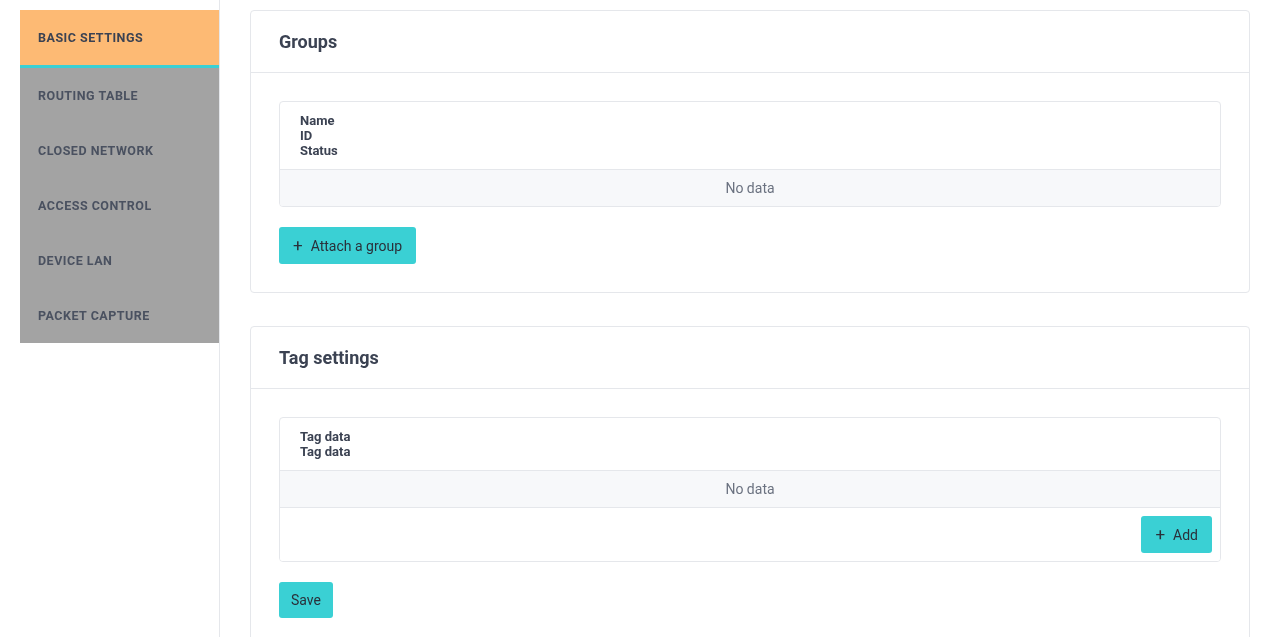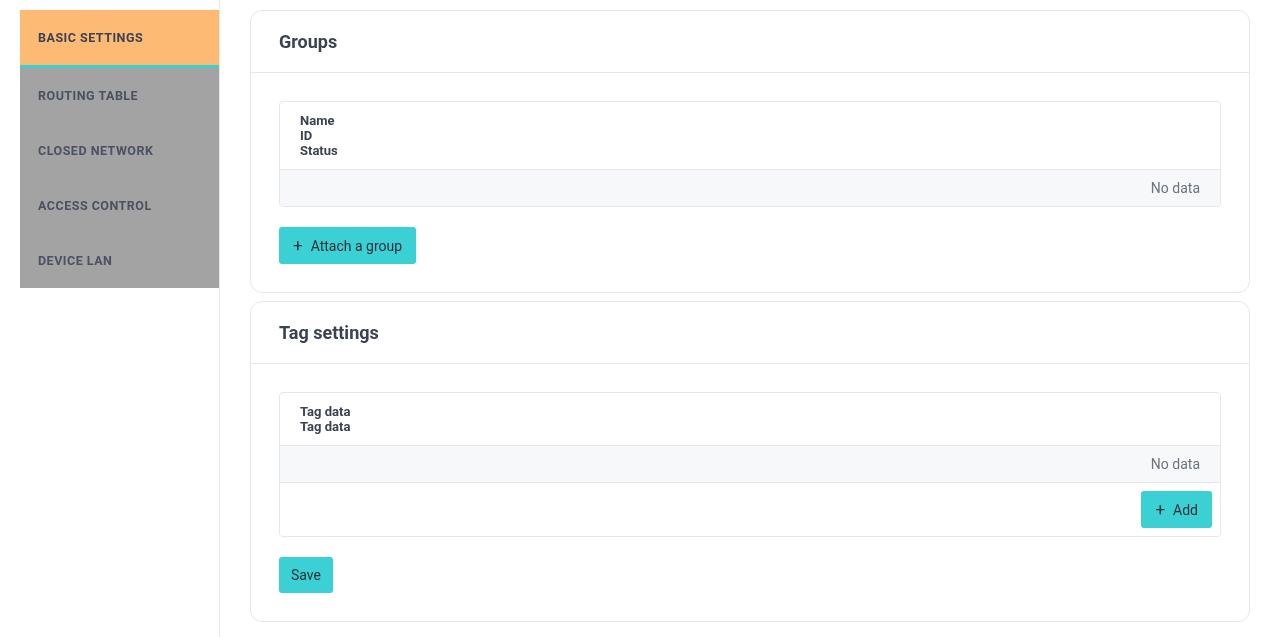--- a/index.html
+++ b/index.html
@@ -37,22 +37,22 @@
       background: #fdba74;
       border-bottom: 3px solid #3ad0d4;
       color: #3b4252;
     }
     .main {
       flex: 1;
       padding: 10px 30px 30px 30px;
     }
     .card {
       border: 1px solid #e5e7eb;
-      border-radius: 12px;
-      margin-bottom: 8px;
+      border-radius: 4px;
+      margin-bottom: 33px;
       background: #fff;
     }
     .card-header {
       padding: 20px 28px;
       border-bottom: 1px solid #e5e7eb;
     }
     .card-header h2 {
       font-size: 18px;
       font-weight: 700;
       color: #3b4252;
@@ -75,21 +75,21 @@
       border-bottom: 1px solid #e5e7eb;
       flex-direction: column;
     }
     .col-name { flex: 0 0 39%; }
     .col-id   { flex: 0 0 21%; }
     .col-status { flex: 1; }
     .col-tagname { flex: 0 0 21%; }
     .col-tagvalue { flex: 1; }
     .no-data {
       padding: 10px 20px;
-      text-align: right;
+      text-align: center;
       color: #6b7280;
       background: #f7f8fa;
       font-size: 14px;
     }
     .table-footer {
       display: flex;
       justify-content: flex-end;
       padding: 8px;
       border-top: 1px solid #e5e7eb;
       background: #fff;
@@ -135,20 +135,23 @@
       <span>ROUTING TABLE</span>
     </div>
     <div class="sidebar-item">
       <span>CLOSED NETWORK</span>
     </div>
     <div class="sidebar-item">
       <span>ACCESS CONTROL</span>
     </div>
     <div class="sidebar-item">
       <span>DEVICE LAN</span>
+    </div>
+    <div class="sidebar-item">
+      <span>PACKET CAPTURE</span>
     </div>
   </nav>
 
   <main class="main">
 
     <section class="card">
       <div class="card-header">
         <h2>Groups</h2>
       </div>
       <div class="card-body">

